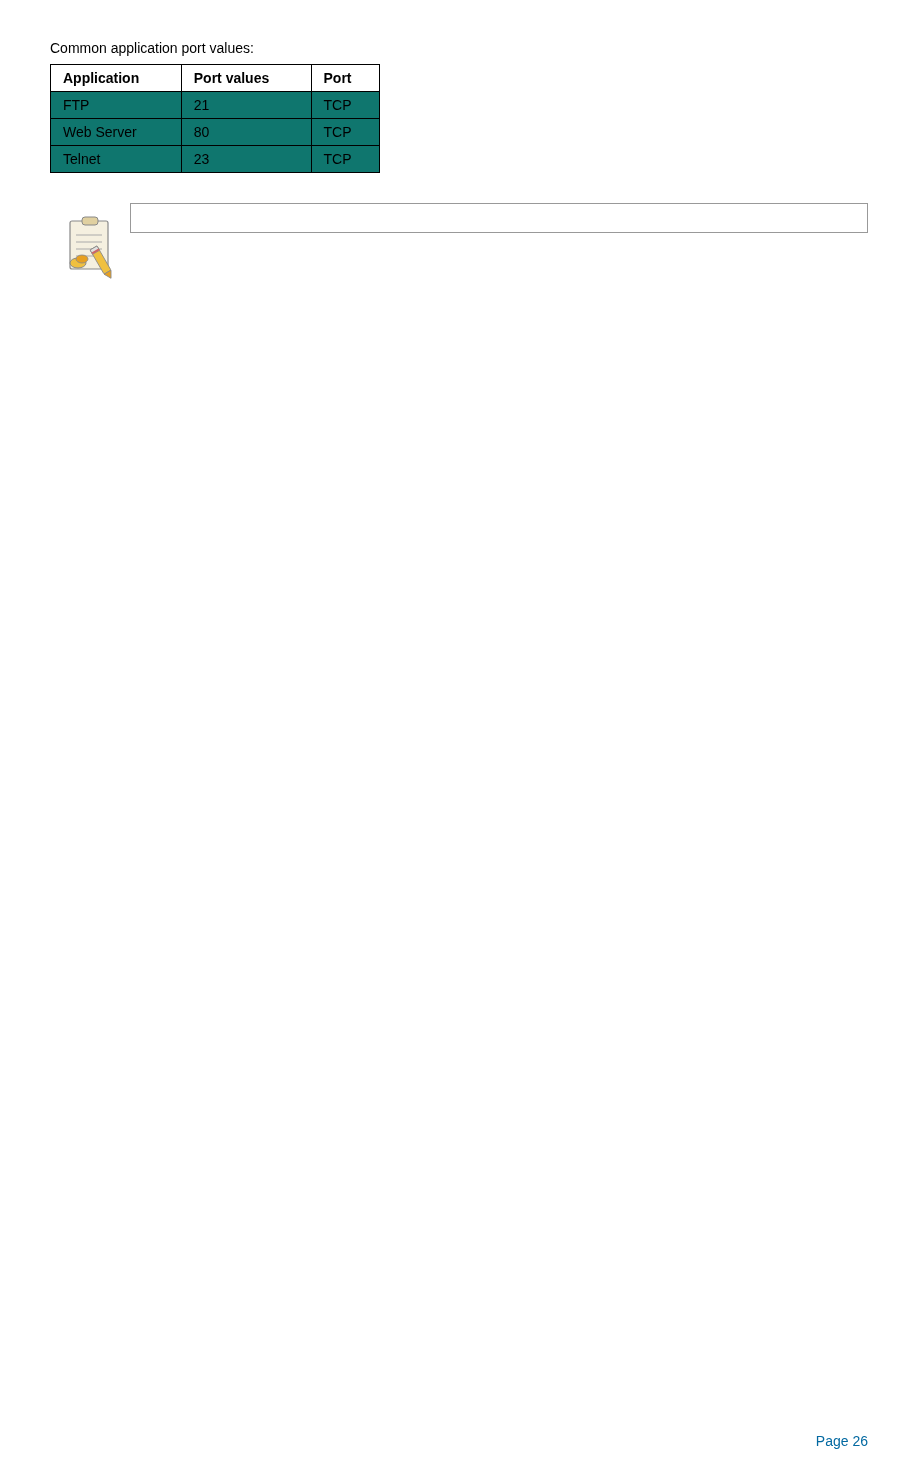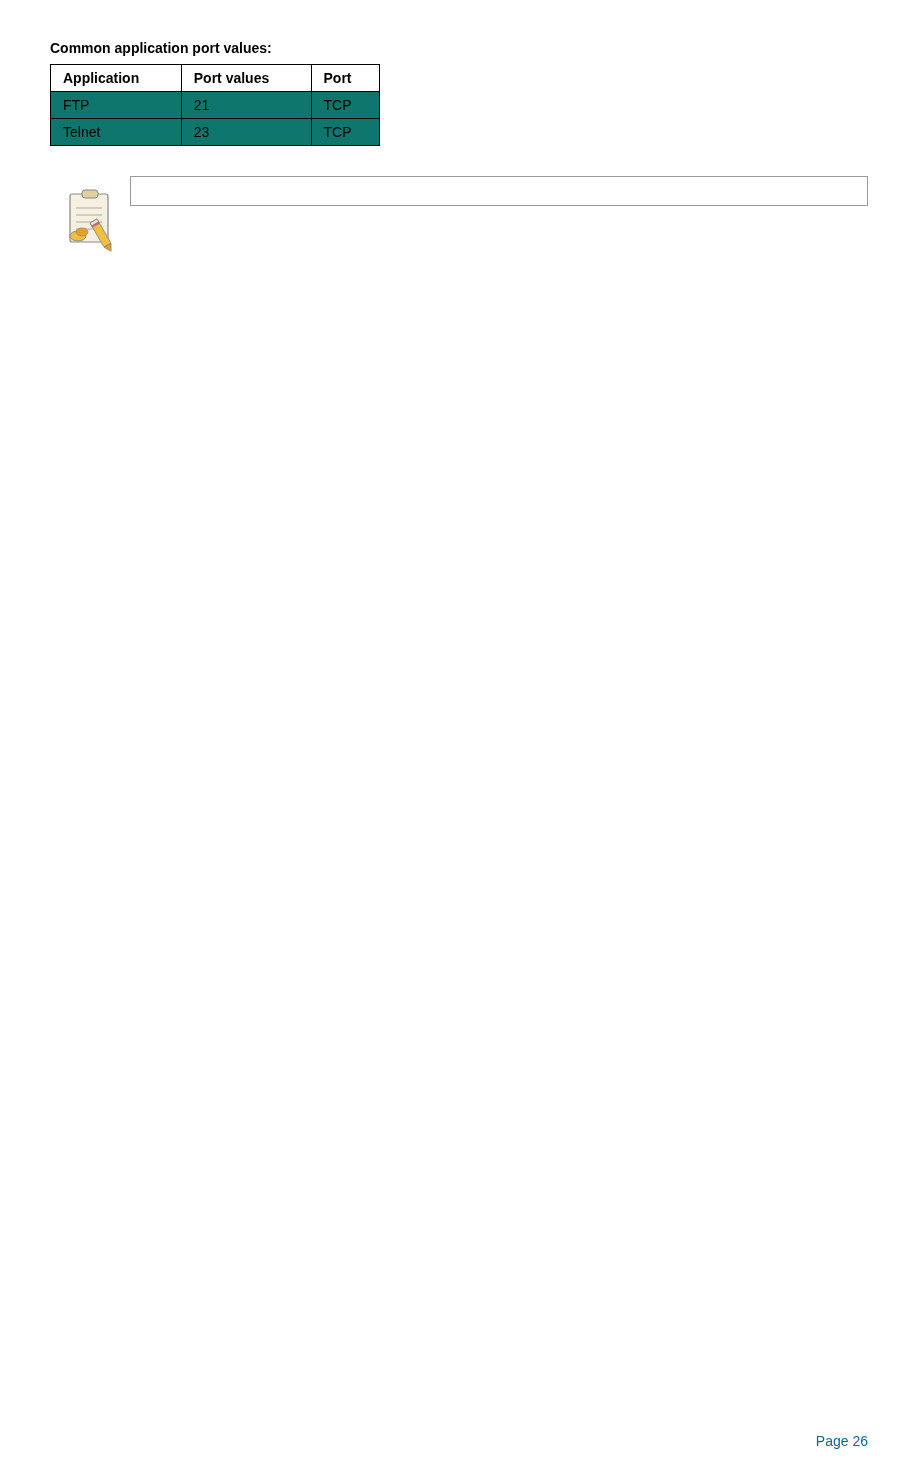--- a/index.html
+++ b/index.html
@@ -17,21 +17,21 @@
       color: #000000;
       position: relative;
     }
 
     .page-content {
       padding: 40px 50px 60px 50px;
     }
 
     .section-heading {
       font-size: 14px;
-      font-weight: bold;
+      font-weight: normal;
       margin-bottom: 8px;
     }
 
     .port-table {
       border-collapse: collapse;
       width: auto;
       min-width: 330px;
       margin-bottom: 30px;
       border-radius: 8px;
     }
@@ -120,20 +120,25 @@
         <th>Port</th>
       </tr>
     </thead>
     <tbody id="table-body">
     <tr>
           <td>FTP</td>
           <td>21</td>
           <td>TCP</td>
         </tr>
         <tr>
+          <td>Web Server</td>
+          <td>80</td>
+          <td>TCP</td>
+        </tr>
+        <tr>
           <td>Telnet</td>
           <td>23</td>
           <td>TCP</td>
         </tr>
       </tbody>
   </table>
 
   <div class="note-box-container">
 
     <div class="note-icon">

